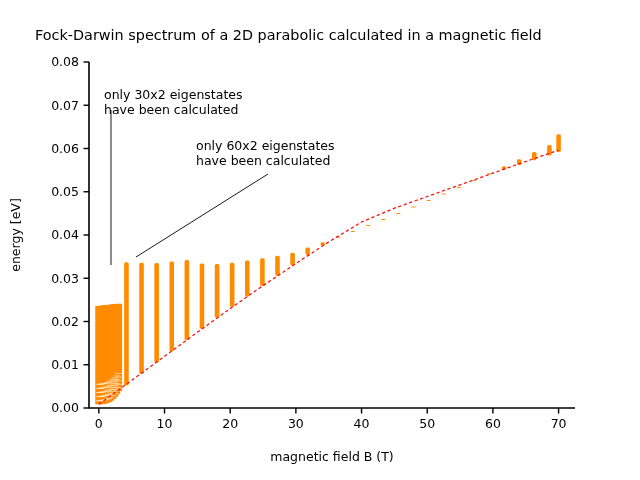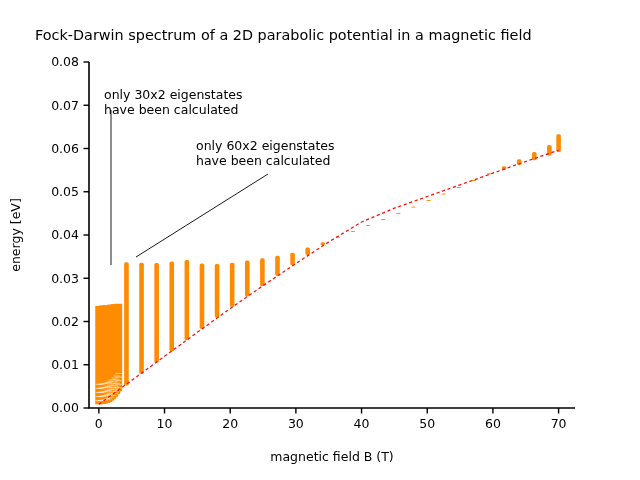--- a/index.html
+++ b/index.html
@@ -58,21 +58,21 @@
     stroke: #1a1a1a;
     stroke-width: 1.0;
     fill: none;
   }
 </style>
 </head>
 <body>
 
 <div id="root">
 
-  <div id="figure-title">Fock-Darwin spectrum of a 2D parabolic potential in a magnetic field</div>
+  <div id="figure-title">Fock-Darwin spectrum of a 2D parabolic calculated in a magnetic field</div>
 
   <svg id="plot-svg" width="640" height="480">
     <g id="plot-content">
         <path d="M 89 62 L 89 408 L 575 408" class="spine"></path>
         <path d="M 89 62.5 L 575 62.5" class="spine" stroke="#000" stroke-width="1.6" opacity="0"></path>
         <line x1="89" y1="62" x2="89" y2="62" class="tickmark"></line>
         <line x1="83.5" y1="408" x2="89" y2="408" class="tickmark"></line>
         <text x="79" y="412.4" text-anchor="end" class="tick-label">0.00</text>
         <line x1="83.5" y1="364.75" x2="89" y2="364.75" class="tickmark"></line>
         <text x="79" y="369.15" text-anchor="end" class="tick-label">0.01</text>

